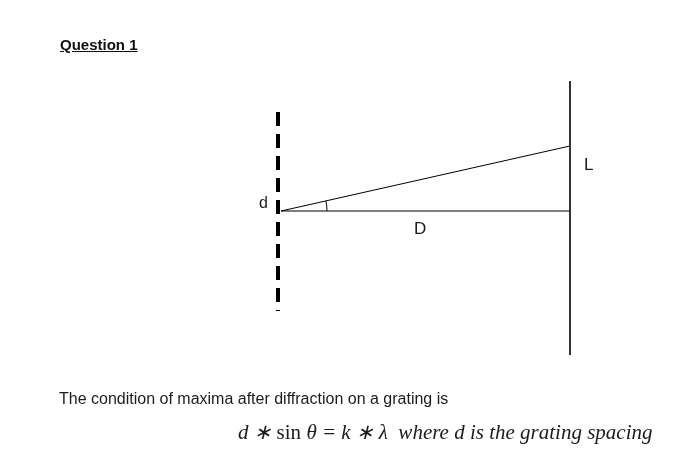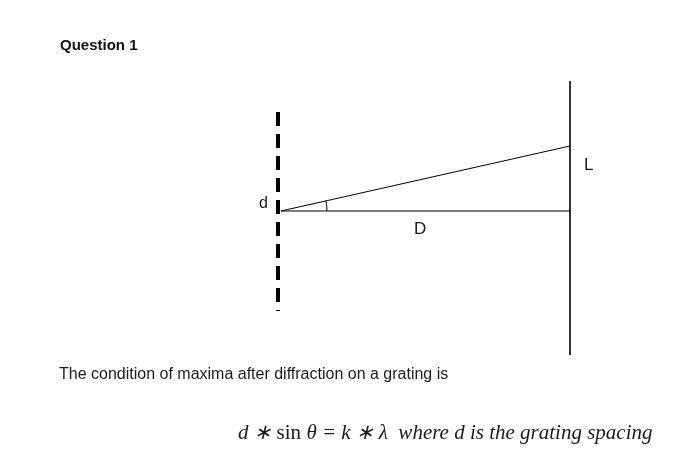--- a/index.html
+++ b/index.html
@@ -15,20 +15,21 @@
     position: relative;
     overflow: hidden;
   }
   .abs { position: absolute; }
 
   .question-title {
     left: 60px;
     top: 36px;
     font-size: 15px;
     font-weight: 700;
+    text-decoration: underline;
     color: #111111;
   }
 
   .diagram-svg {
     left: 0;
     top: 0;
     width: 686px;
     height: 451px;
   }
 
@@ -36,21 +37,21 @@
     font-size: 17px;
     color: #1a1a1a;
     line-height: 1;
   }
   .label-d { left: 259px; top: 195px; font-size: 16px; }
   .label-D { left: 414px; top: 220px; }
   .label-L { left: 584px; top: 156px; }
 
   .body-text {
     left: 59px;
-    top: 365px;
+    top: 390px;
     font-size: 16px;
     color: #1c1c1c;
     white-space: pre;
   }
 
   .formula {
     left: 238px;
     top: 420px;
     font-family: "Liberation Serif", serif;
     font-style: italic;

